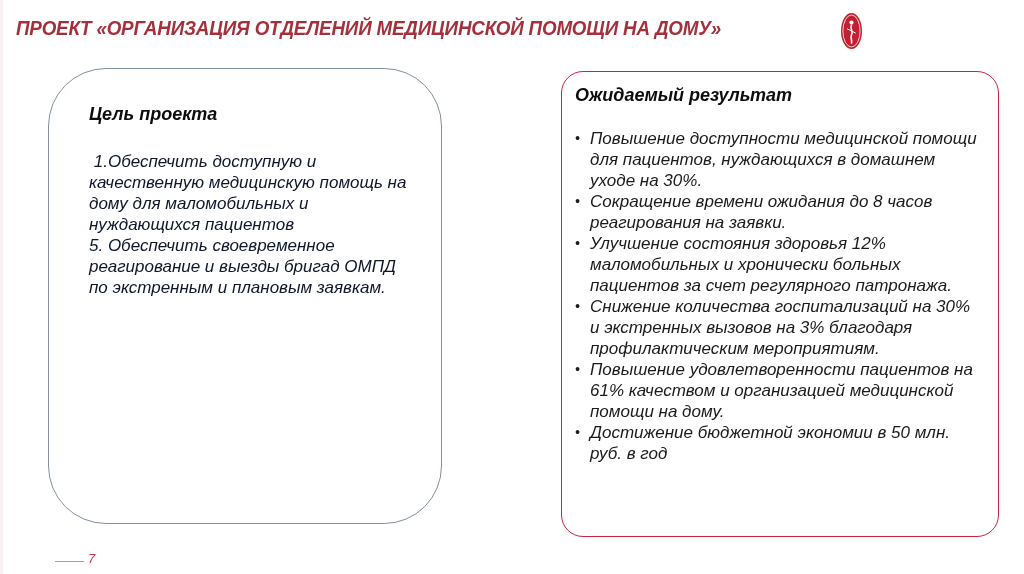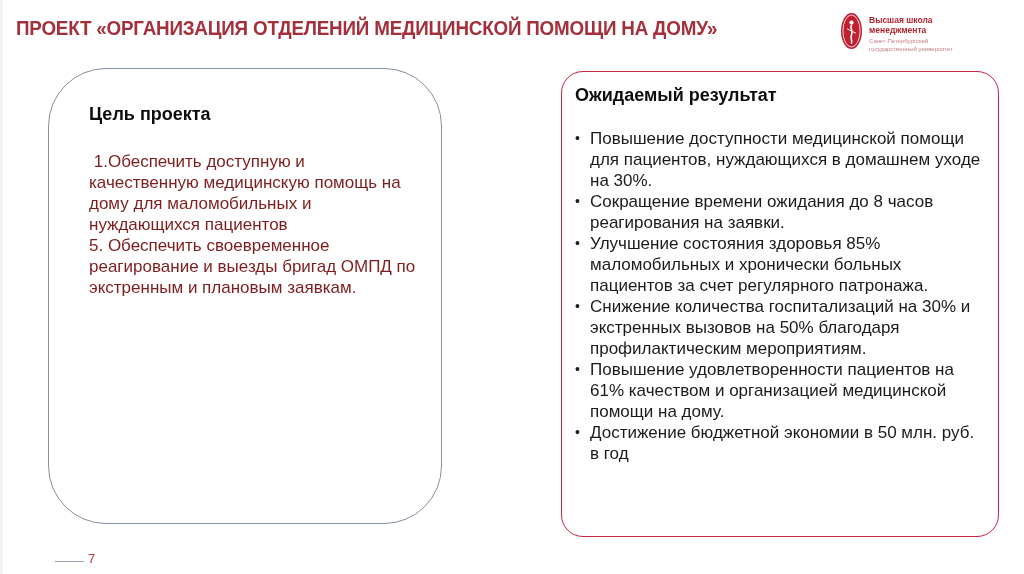--- a/index.html
+++ b/index.html
@@ -3,20 +3,21 @@
 <meta charset="utf-8">
 <style>
   html, body { margin: 0; padding: 0; background: #ffffff; }
   .slide {
     position: relative;
     width: 1024px;
     height: 574px;
     background: #ffffff;
     font-family: "Liberation Sans", sans-serif;
     overflow: hidden;
+    font-style: italic;
   }
   .edge-strip {
     position: absolute;
     left: 0; top: 0;
     width: 3px; height: 100%;
     background: #f7f1f2;
   }
   .slide-title {
     position: absolute;
     left: 16px;
@@ -81,21 +82,21 @@
     margin: 0;
     font-size: 18px;
     font-weight: bold;
     color: #0D0D0D;
   }
   .goal-box .box-heading { margin-bottom: 26px; }
   .result-box .box-heading { margin-bottom: 22px; }
   .goal-text {
     font-size: 17px;
     line-height: 21px;
-    color: #7f1d1d;
+    color: #0f172a;
   }
   .goal-text .para { white-space: pre-wrap; }
   .bullet-list {
     list-style: none;
     margin: 0;
     padding: 0;
     font-size: 17px;
     line-height: 21px;
     color: #1B1B1D;
   }
@@ -137,30 +138,20 @@
   <div class="logo">
     <span>
       <svg width="21" height="36" viewBox="0 0 21 36">
         <ellipse cx="10.5" cy="18" rx="10.5" ry="18" fill="#C0202F"></ellipse>
         <ellipse cx="10.5" cy="18" rx="8.6" ry="16" fill="none" stroke="#ffffff" stroke-width="0.8"></ellipse>
         <circle cx="10.5" cy="9.5" r="2.1" fill="#ffffff"></circle>
         <path d="M10.5 12 C 8.5 15, 12.5 18, 10.5 22 C 9 25, 11.5 27, 10.5 30" fill="none" stroke="#ffffff" stroke-width="1.6" stroke-linecap="round"></path>
         <path d="M6.5 16 L 14.5 20" stroke="#ffffff" stroke-width="1" stroke-linecap="round"></path>
       </svg>
     </span>
-    <div class="logo-text">
-      <div class="logo-name">
-        <div>Высшая школа</div>
-        <div>менеджмента</div>
-      </div>
-      <div class="logo-sub">
-        <div>Санкт-Петербургский</div>
-        <div>государственный университет</div>
-      </div>
-    </div>
   </div>
 
   <div class="goal-box">
     <h2 class="box-heading">Цель проекта</h2>
     <div class="goal-text">
       <div class="para"> 1.Обеспечить доступную и качественную медицинскую помощь на дому для маломобильных и нуждающихся пациентов</div>
       <div class="para">5. Обеспечить своевременное реагирование и выезды бригад ОМПД по экстренным и плановым заявкам.</div>
     </div>
   </div>
 
@@ -170,25 +161,25 @@
       <li class="bullet-item">
         <span class="dot">•</span>
         <span class="txt">Повышение доступности медицинской помощи для пациентов, нуждающихся в домашнем уходе на 30%.</span>
       </li>
       <li class="bullet-item">
         <span class="dot">•</span>
         <span class="txt">Сокращение времени ожидания до 8 часов реагирования на заявки.</span>
       </li>
       <li class="bullet-item">
         <span class="dot">•</span>
-        <span class="txt">Улучшение состояния здоровья 85% маломобильных и хронически больных пациентов за счет регулярного патронажа.</span>
+        <span class="txt">Улучшение состояния здоровья 12% маломобильных и хронически больных пациентов за счет регулярного патронажа.</span>
       </li>
       <li class="bullet-item">
         <span class="dot">•</span>
-        <span class="txt">Снижение количества госпитализаций на 30% и экстренных вызовов на 50% благодаря профилактическим мероприятиям.</span>
+        <span class="txt">Снижение количества госпитализаций на 30% и экстренных вызовов на 3% благодаря профилактическим мероприятиям.</span>
       </li>
       <li class="bullet-item">
         <span class="dot">•</span>
         <span class="txt">Повышение удовлетворенности пациентов на 61% качеством и организацией медицинской помощи на дому.</span>
       </li>
       <li class="bullet-item">
         <span class="dot">•</span>
         <span class="txt">Достижение бюджетной экономии в 50 млн. руб. в год</span>
       </li>
     </ul>

